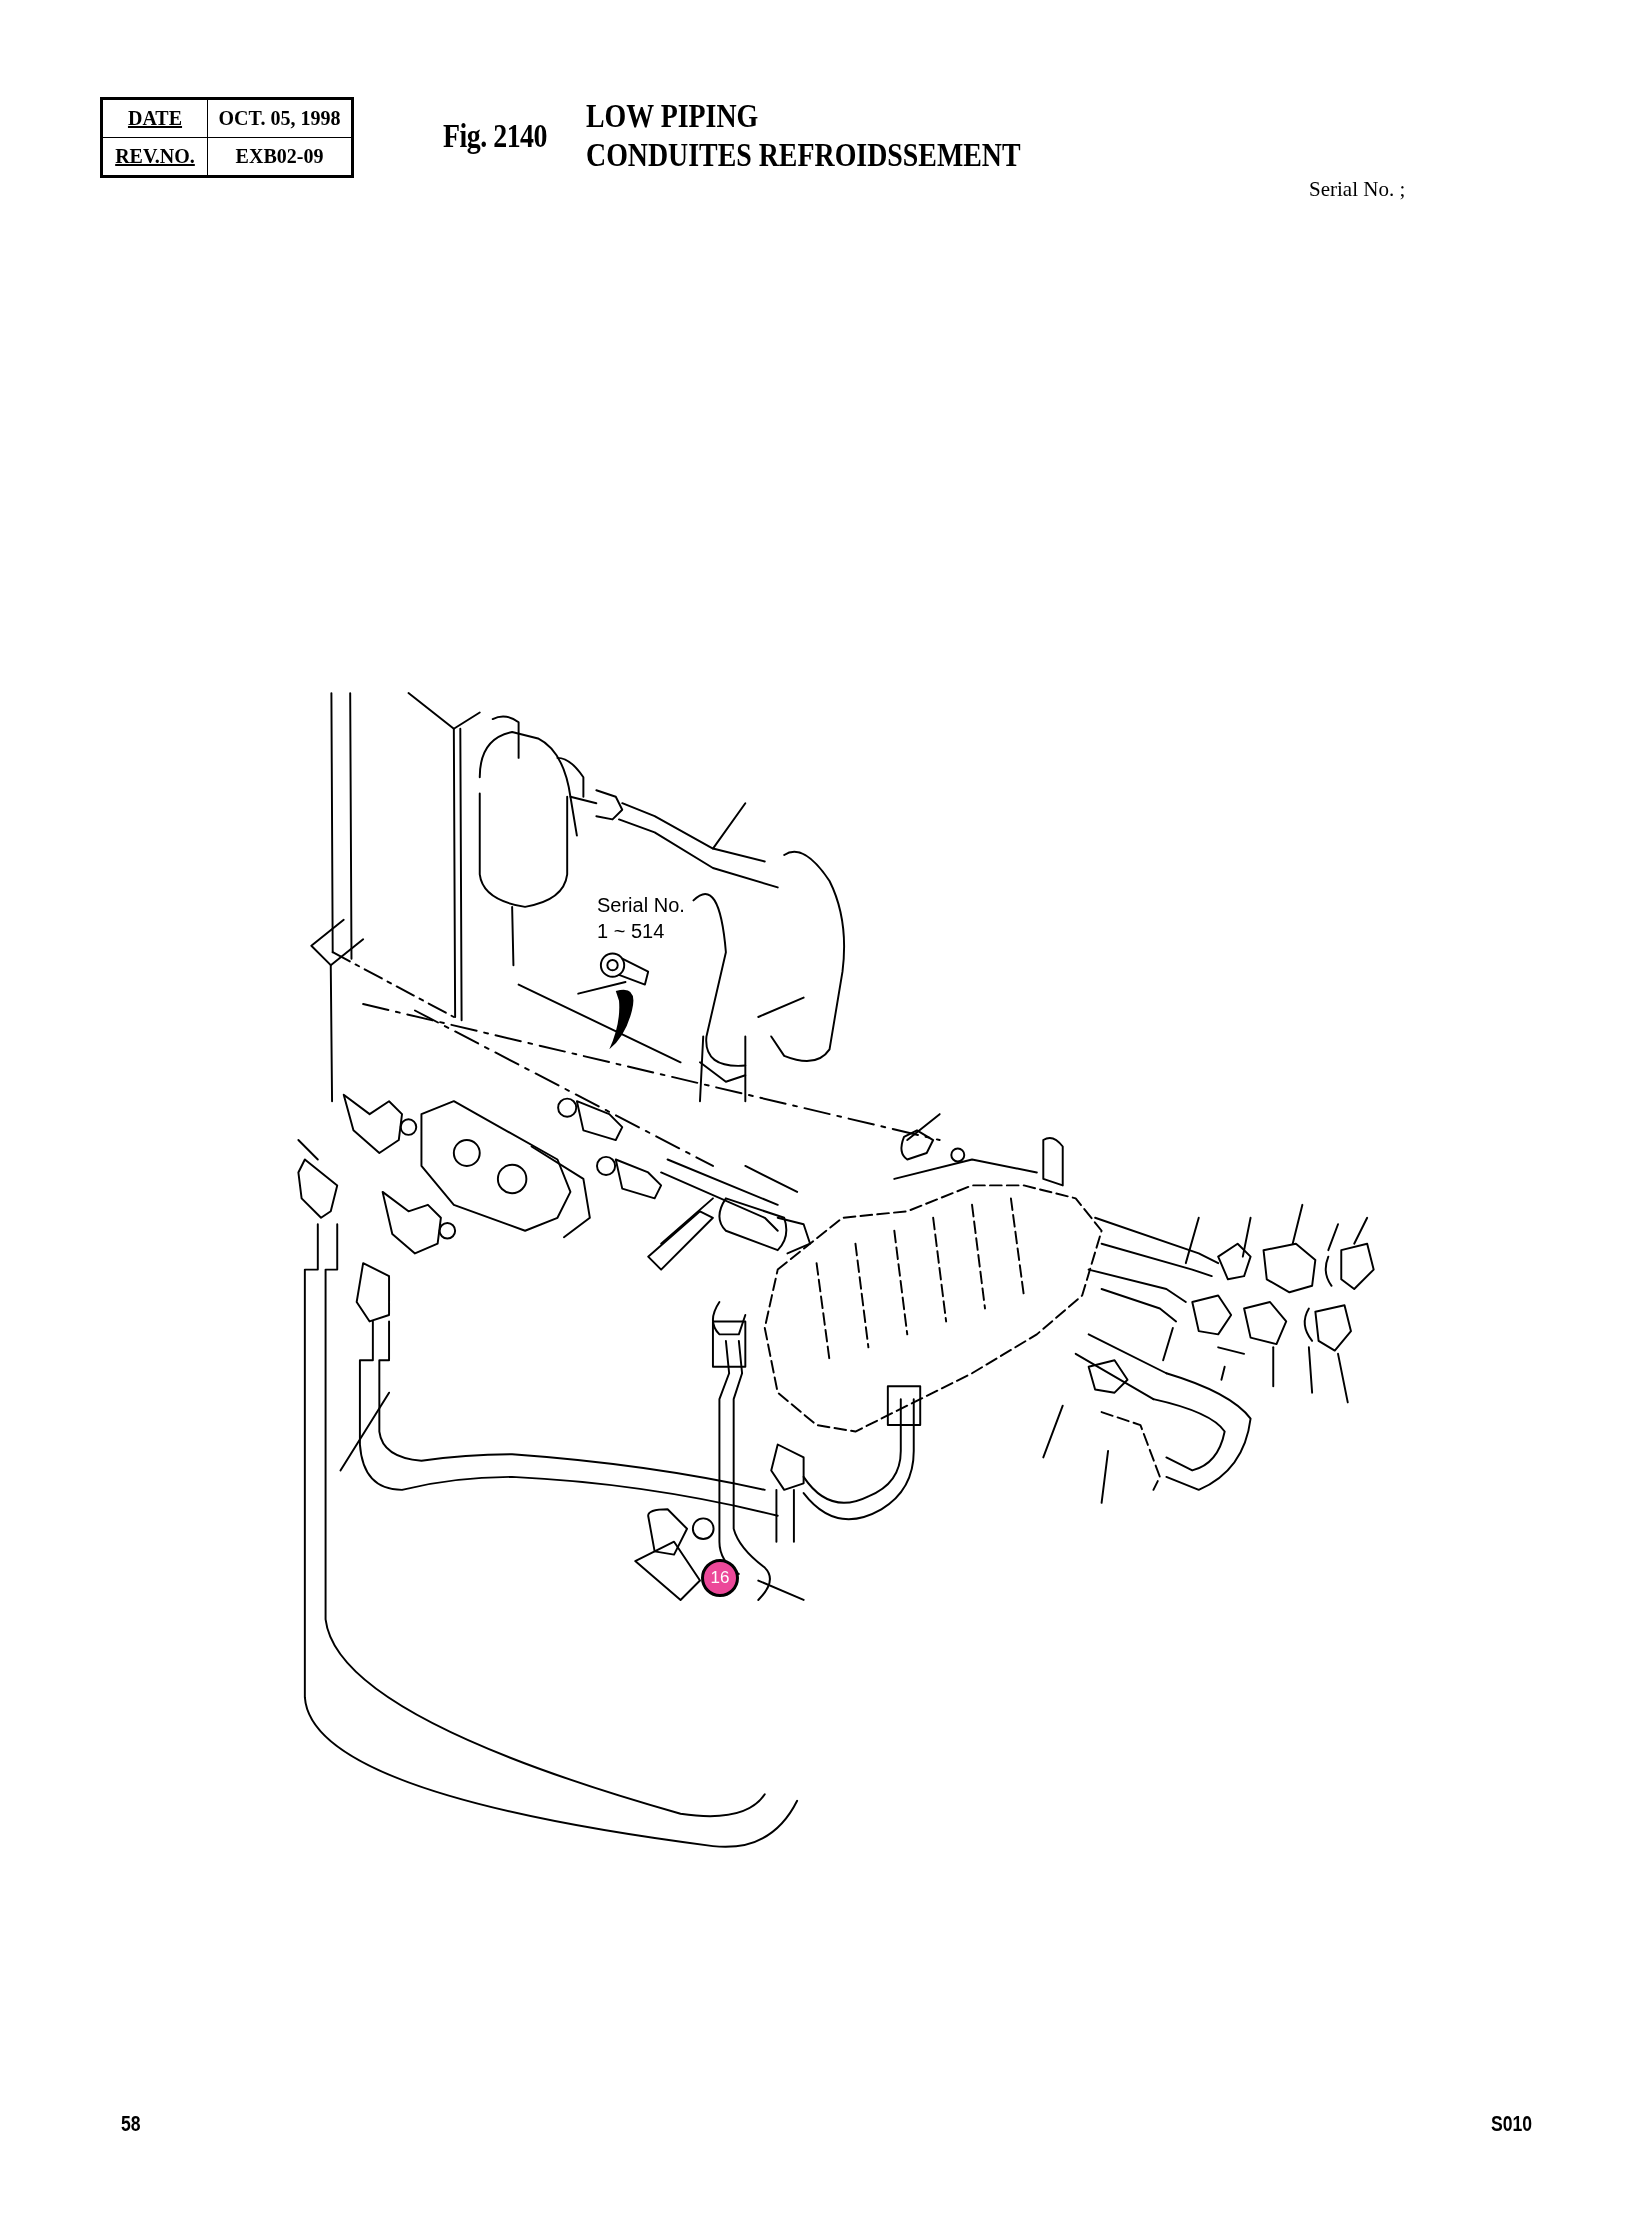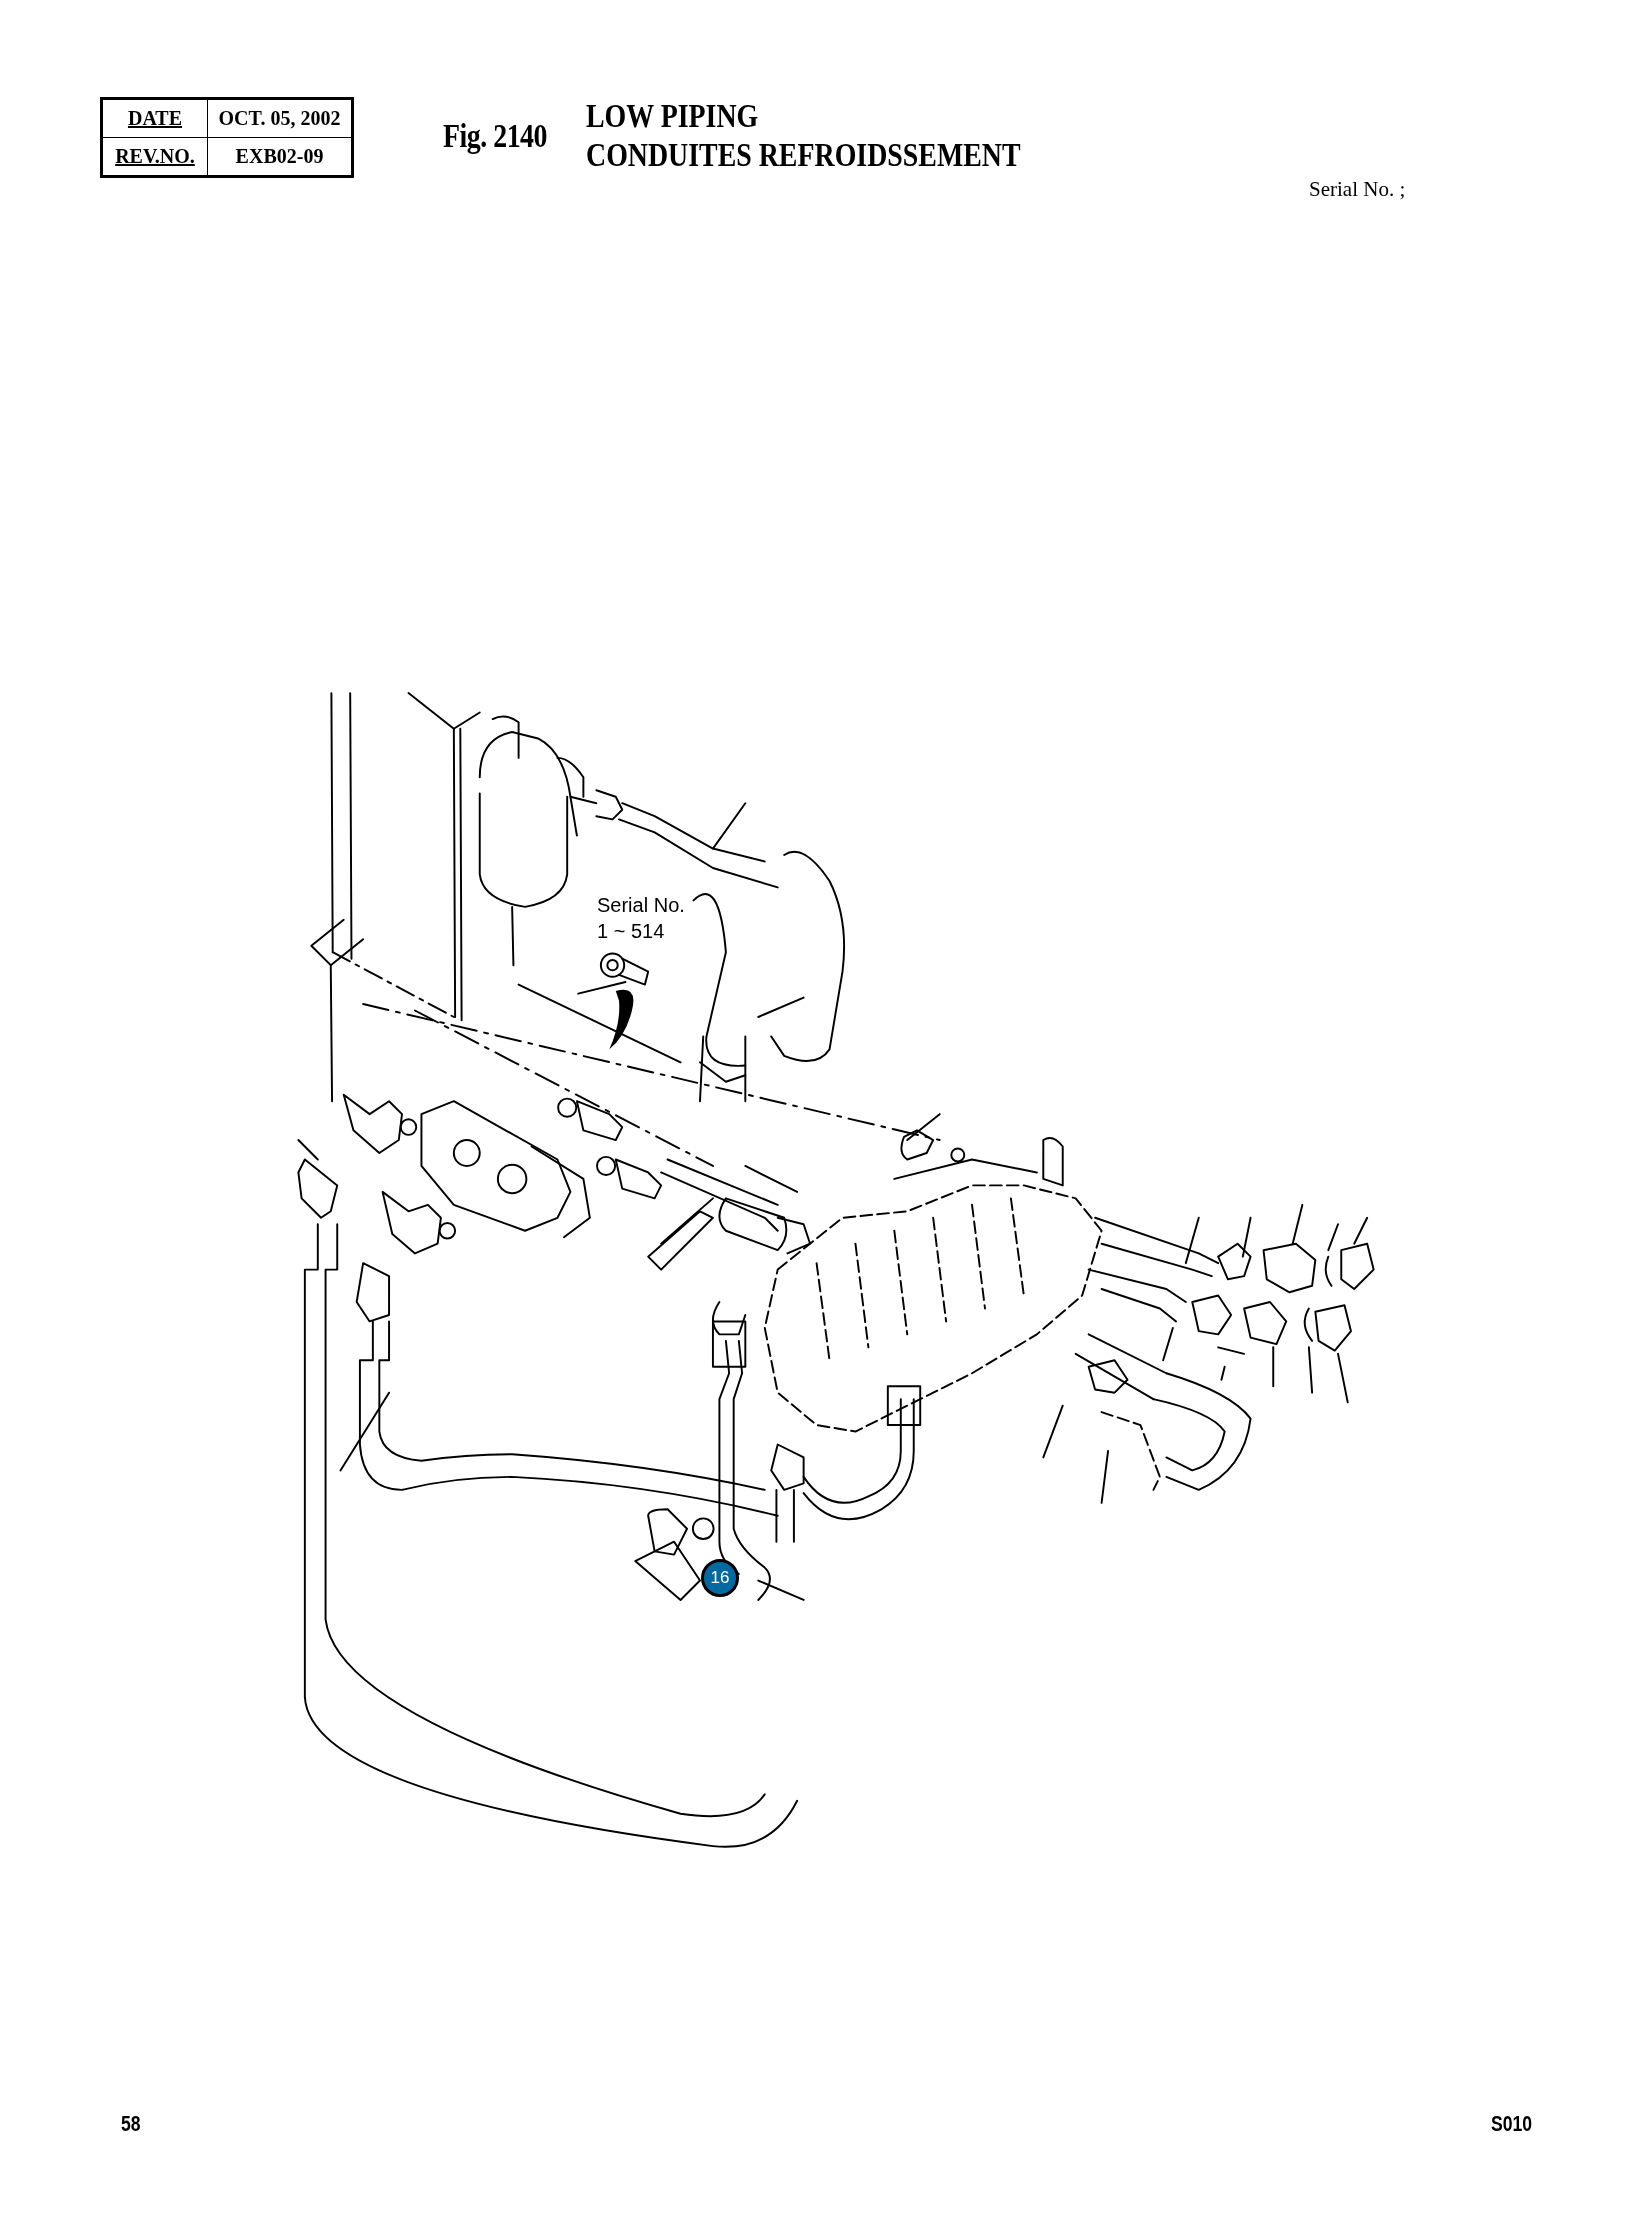--- a/index.html
+++ b/index.html
@@ -12,33 +12,33 @@
 
     .fig-no { position: absolute; left: 443px; top: 117px; font-family: "Liberation Serif", serif; font-weight: bold; font-size: 34px; letter-spacing: -0.6px; transform: scaleX(0.82); transform-origin: left top; white-space: nowrap; }
     .title-1 { position: absolute; left: 586px; top: 97px; font-family: "Liberation Serif", serif; font-weight: bold; font-size: 34px; transform: scaleX(0.82); transform-origin: left top; white-space: nowrap; }
     .title-2 { position: absolute; left: 586px; top: 136px; font-family: "Liberation Serif", serif; font-weight: bold; font-size: 34px; transform: scaleX(0.82); transform-origin: left top; white-space: nowrap; }
     .serial-head { position: absolute; left: 1309px; top: 177px; font-family: "Liberation Serif", serif; font-weight: normal; font-size: 21px; white-space: nowrap; }
 
     .diagram { position: absolute; left: 0; top: 0; width: 1650px; height: 2227px; pointer-events: none; }
 
     .serial-note { position: absolute; left: 597px; top: 892px; font-family: "Liberation Sans", sans-serif; font-size: 20px; line-height: 26px; white-space: nowrap; }
 
-    .callout { position: absolute; left: 701px; top: 1559px; width: 38px; height: 38px; border-radius: 50%; background: #0369a1; border: 3.2px solid #000; box-sizing: border-box; color: #fff; font-family: "Liberation Sans", sans-serif; font-size: 17px; display: flex; align-items: center; justify-content: center; cursor: pointer; }
+    .callout { position: absolute; left: 701px; top: 1559px; width: 38px; height: 38px; border-radius: 50%; background: #ec4899; border: 3.2px solid #000; box-sizing: border-box; color: #fff; font-family: "Liberation Sans", sans-serif; font-size: 17px; display: flex; align-items: center; justify-content: center; cursor: pointer; }
 
     .page-no { position: absolute; left: 121px; top: 2111px; font-family: "Liberation Sans", sans-serif; font-weight: bold; font-size: 22px; transform: scaleX(0.8); transform-origin: left top; }
     .doc-code { position: absolute; left: 1491px; top: 2111px; font-family: "Liberation Sans", sans-serif; font-weight: bold; font-size: 22px; transform: scaleX(0.8); transform-origin: left top; }
   </style>
 </head>
 <body>
 
 <table class="info-table">
   <tbody>
       <tr>
     <td class="lbl">DATE</td>
-    <td class="val">OCT. 05, 2002</td>
+    <td class="val">OCT. 05, 1998</td>
   </tr>
   <tr>
     <td class="lbl">REV.NO.</td>
     <td class="val">EXB02-09</td>
   </tr>
 </tbody>
   </table>
 
 <div class="fig-no">Fig. 2140</div>
 <div class="title-1">LOW PIPING</div>

